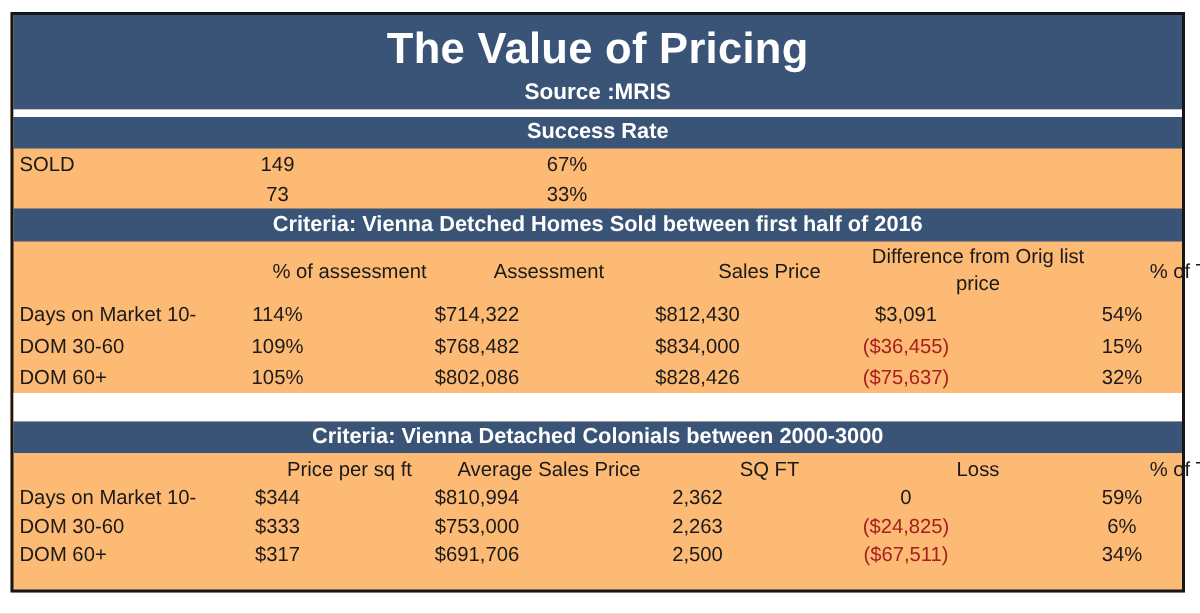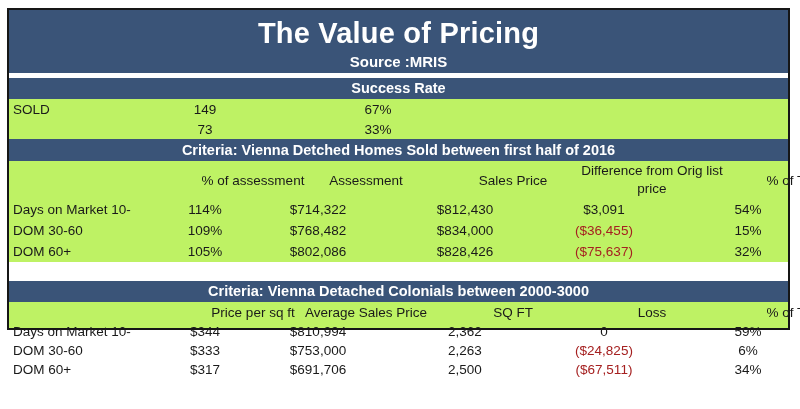--- a/index.html
+++ b/index.html
@@ -8,22 +8,22 @@
     --ink:#1a1a1a;
   }
   *{box-sizing:border-box;}
   html,body{margin:0;padding:0;}
   body{
     width:800px;height:409px;background:#ffffff;
     font-family:"Liberation Sans",sans-serif;color:var(--ink);
     position:relative;overflow:hidden;
   }
   .frame{
-    position:absolute;left:7px;top:8px;width:783px;height:322px;
-    border:2px solid #161616;background:#bef264;
+    position:absolute;left:7px;top:8px;width:783px;height:387px;
+    border:2px solid #161616;background:#fdba74;
   }
   .title-block{
     height:63px;background:var(--blue);color:#fff;text-align:center;
   }
   .main-title{font-size:29px;font-weight:700;line-height:40px;padding-top:3px;letter-spacing:.2px;}
   .source-line{font-size:15px;font-weight:700;line-height:17px;}
   .gap{height:5px;background:#fff;}
   .bar{
     background:var(--blue);color:#fff;font-weight:700;font-size:14.5px;
     text-align:center;
@@ -39,21 +39,21 @@
   .t1head{height:38px;}
   .t2head{height:20px;padding-left:32px;}
   .space1{height:19px;background:#fff;}
   .cell{
     position:absolute;top:0;height:100%;
     display:flex;align-items:center;justify-content:center;
     white-space:nowrap;
   }
   .hwrap{white-space:normal;text-align:center;line-height:1.3;}
   .p-label{left:4px;width:230px;justify-content:flex-start;}
-  .p-c1{left:136px;width:120px;}
+  .p-c1{left:116px;width:120px;}
   .p-c2{left:249px;width:120px;}
   .p-c3{left:396px;width:120px;}
   .p-c4{left:510px;width:170px;}
   .p-c5{left:679px;width:120px;}
   .p-sr{left:309px;width:120px;}
   .neg{color:var(--red);}
 </style>
 </head>
 <body>
 

